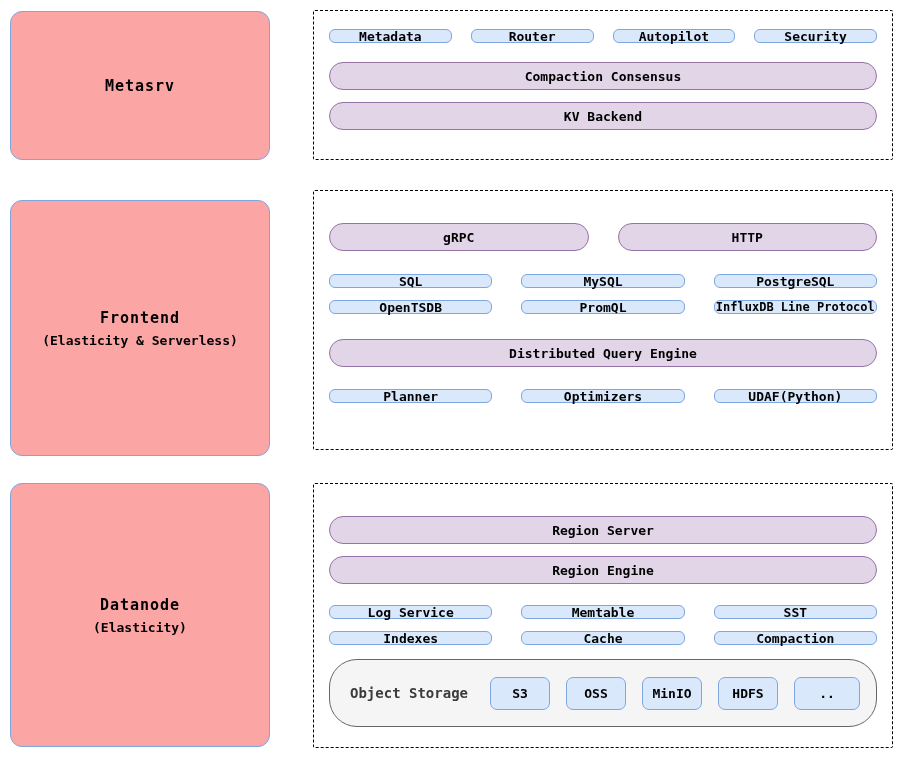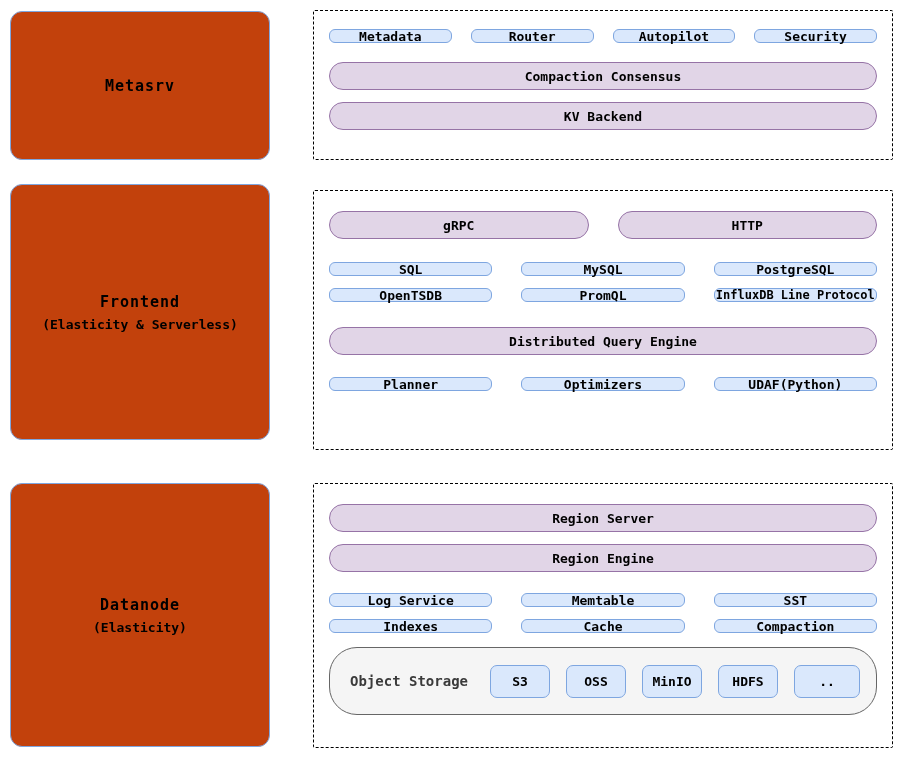--- a/index.html
+++ b/index.html
@@ -4,47 +4,47 @@
 <style>
   html,body{margin:0;padding:0;background:#ffffff;}
   .canvas{
     position:relative;width:903px;height:762px;background:#ffffff;overflow:hidden;
     font-family:"DejaVu Sans Mono","Liberation Mono",monospace;
     font-weight:bold;color:#000;
   }
   
   .bigbox{
     position:absolute;left:10px;width:260px;
-    background:#c2410c;border:1px solid #7ea6e0;border-radius:12px;
+    background:#fca5a5;border:1px solid #7ea6e0;border-radius:12px;
     display:flex;flex-direction:column;align-items:center;justify-content:center;
     box-sizing:border-box;
   }
   #bb-metasrv{top:11px;height:149px;}
-  #bb-frontend{top:184px;height:256px;}
+  #bb-frontend{top:200px;height:256px;}
   #bb-datanode{top:483px;height:264px;}
   .bigtitle{font-size:15px;letter-spacing:1px;}
   .bigsub{font-size:13px;margin-top:6px;}
   
   .panel{
     position:absolute;left:313px;width:580px;
     border:1px dashed #000;border-radius:2px;
     box-sizing:border-box;padding:0 15px;
     display:flex;flex-direction:column;
   }
   #panel-metasrv{top:10px;height:150px;}
   #panel-frontend{top:190px;height:260px;}
   #panel-datanode{top:483px;height:265px;}
   .chip-row{display:flex;}
   .gap19{gap:19px;}
   .gap29{gap:29px;}
   .mt12{margin-top:12px;text-align:right;}
   .mt14{margin-top:14px;}
   .mt18{margin-top:18px;}
   .mt19{margin-top:19px;}
-  .mt20{margin-top:20px;}
+  .mt20{margin-top:32px;}
   .mt21{margin-top:21px;}
   .mt22{margin-top:22px;}
   .mt23{margin-top:23px;}
   .mt25{margin-top:25px;}
   .chip{
     flex:1;height:14px;box-sizing:border-box;
     background:#dae8fc;border:1px solid #7ea6e0;border-radius:6px;
     display:flex;align-items:center;justify-content:center;
     font-size:13px;white-space:nowrap;
   }

